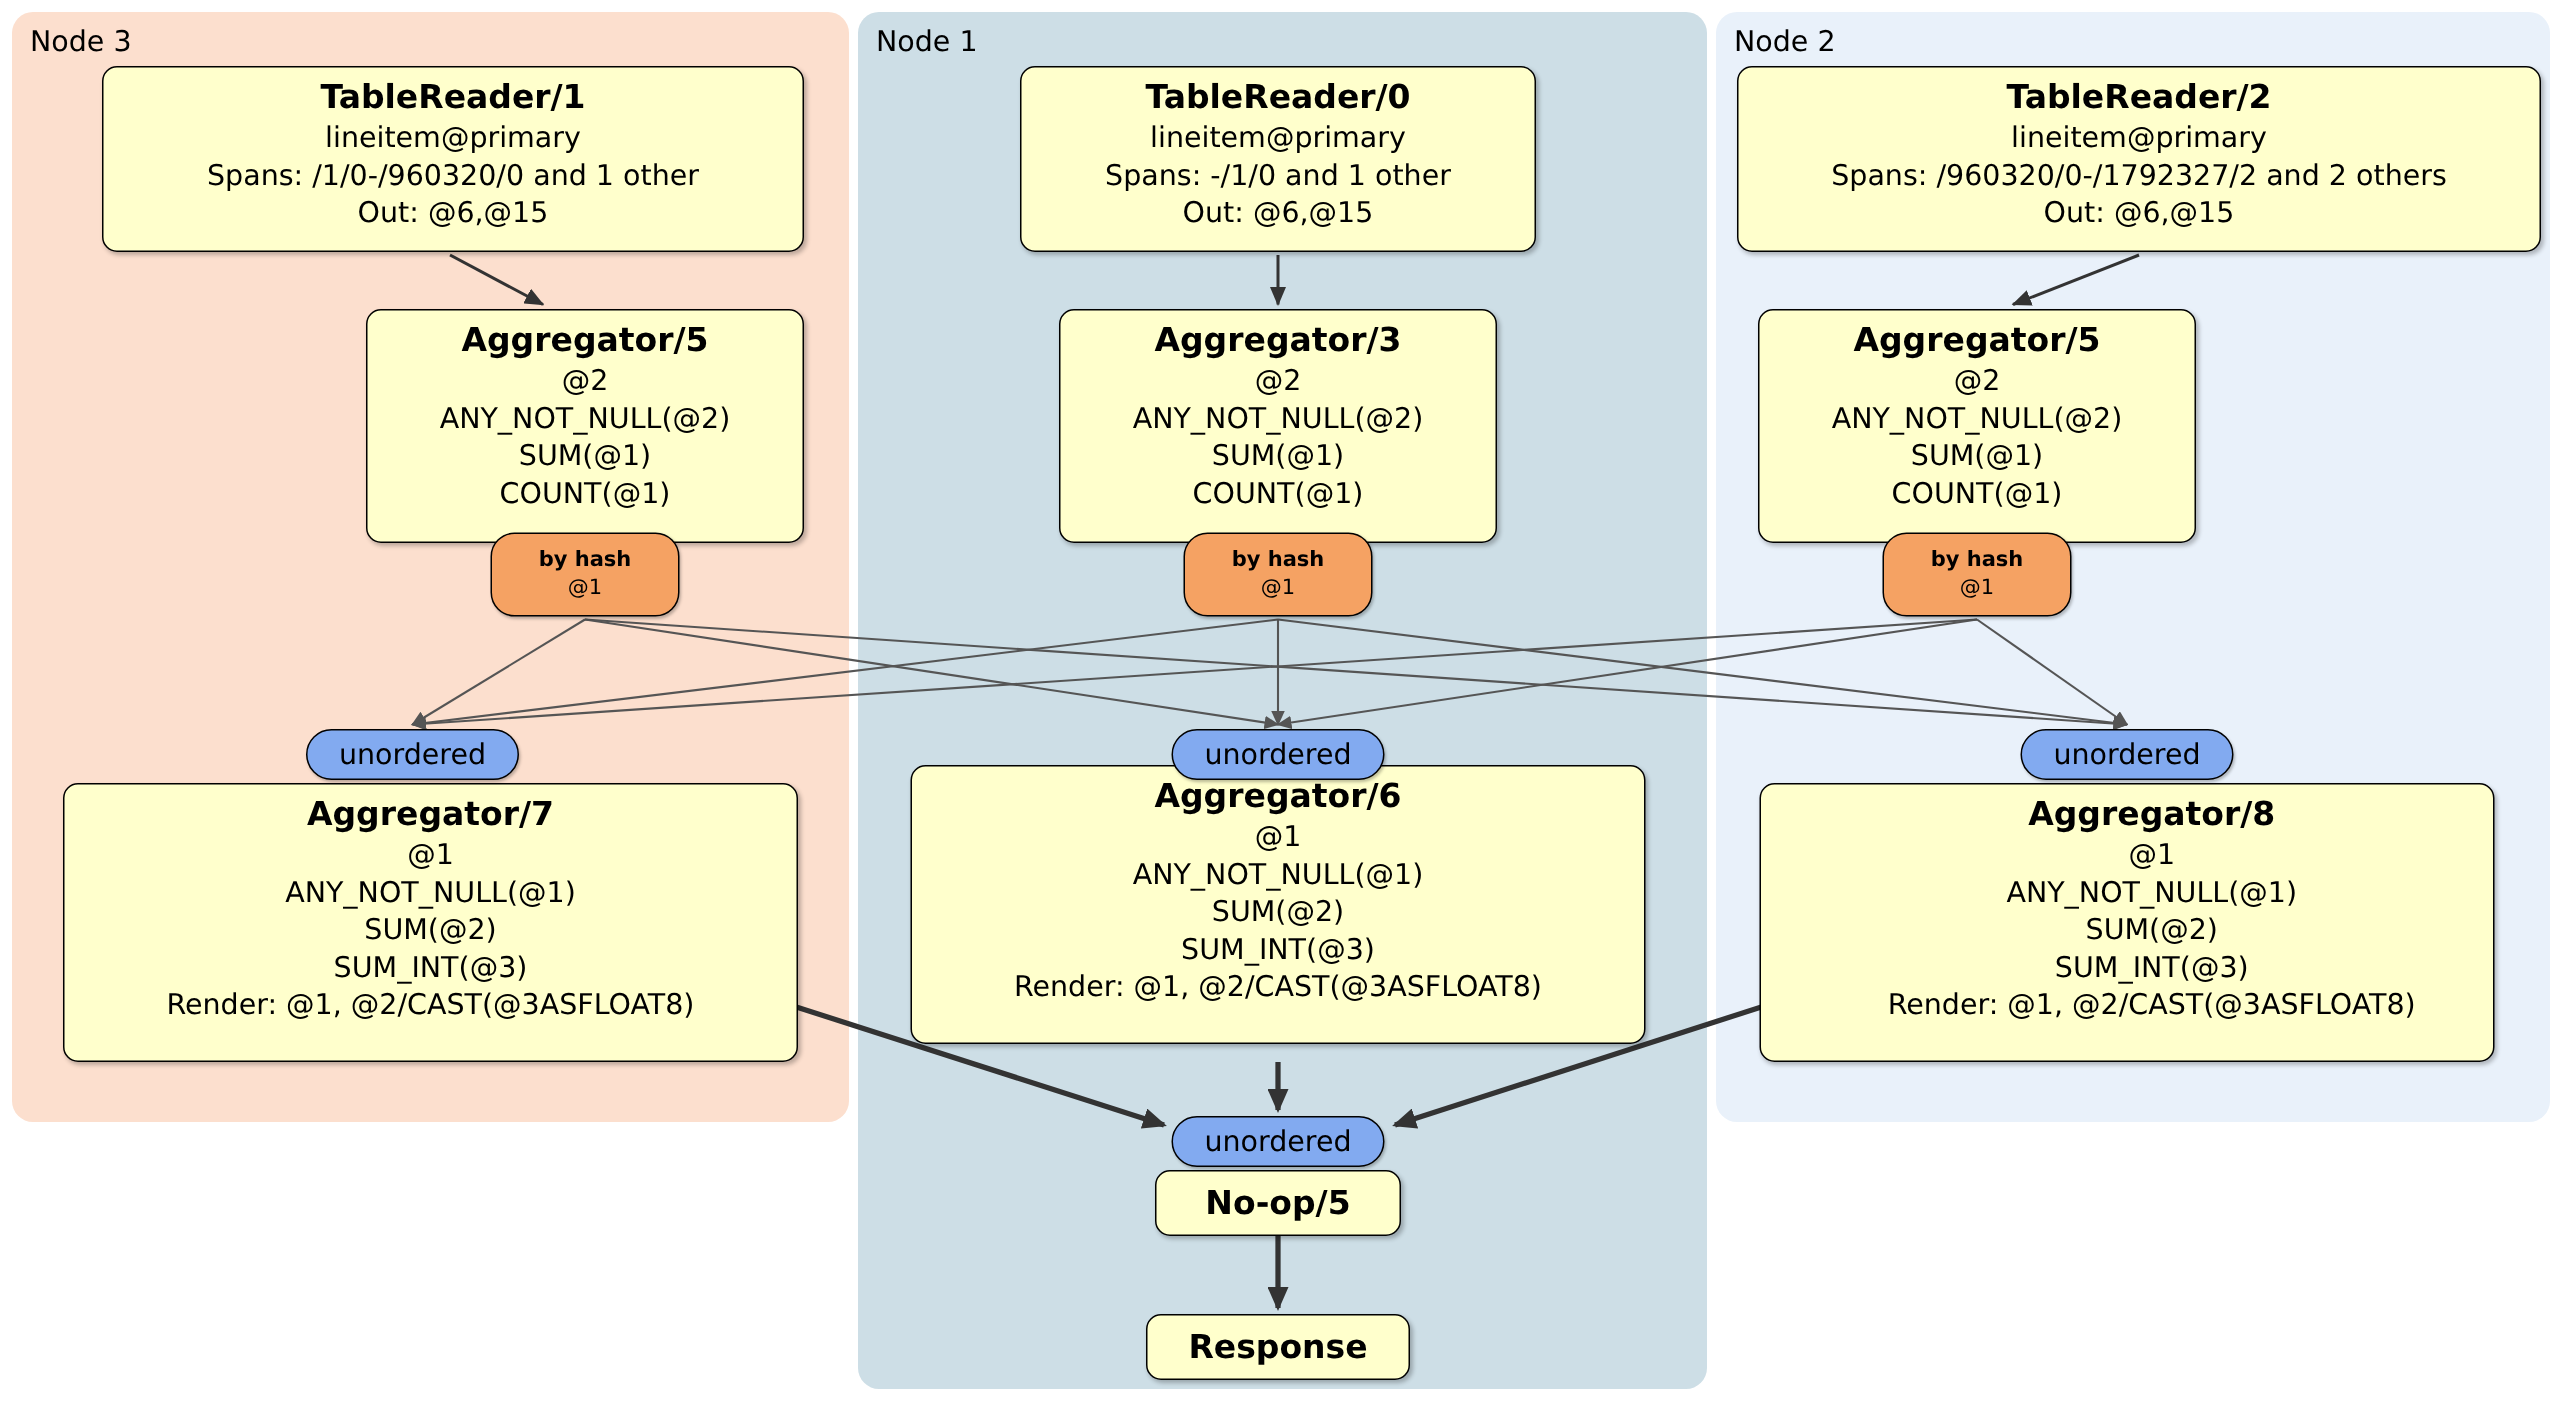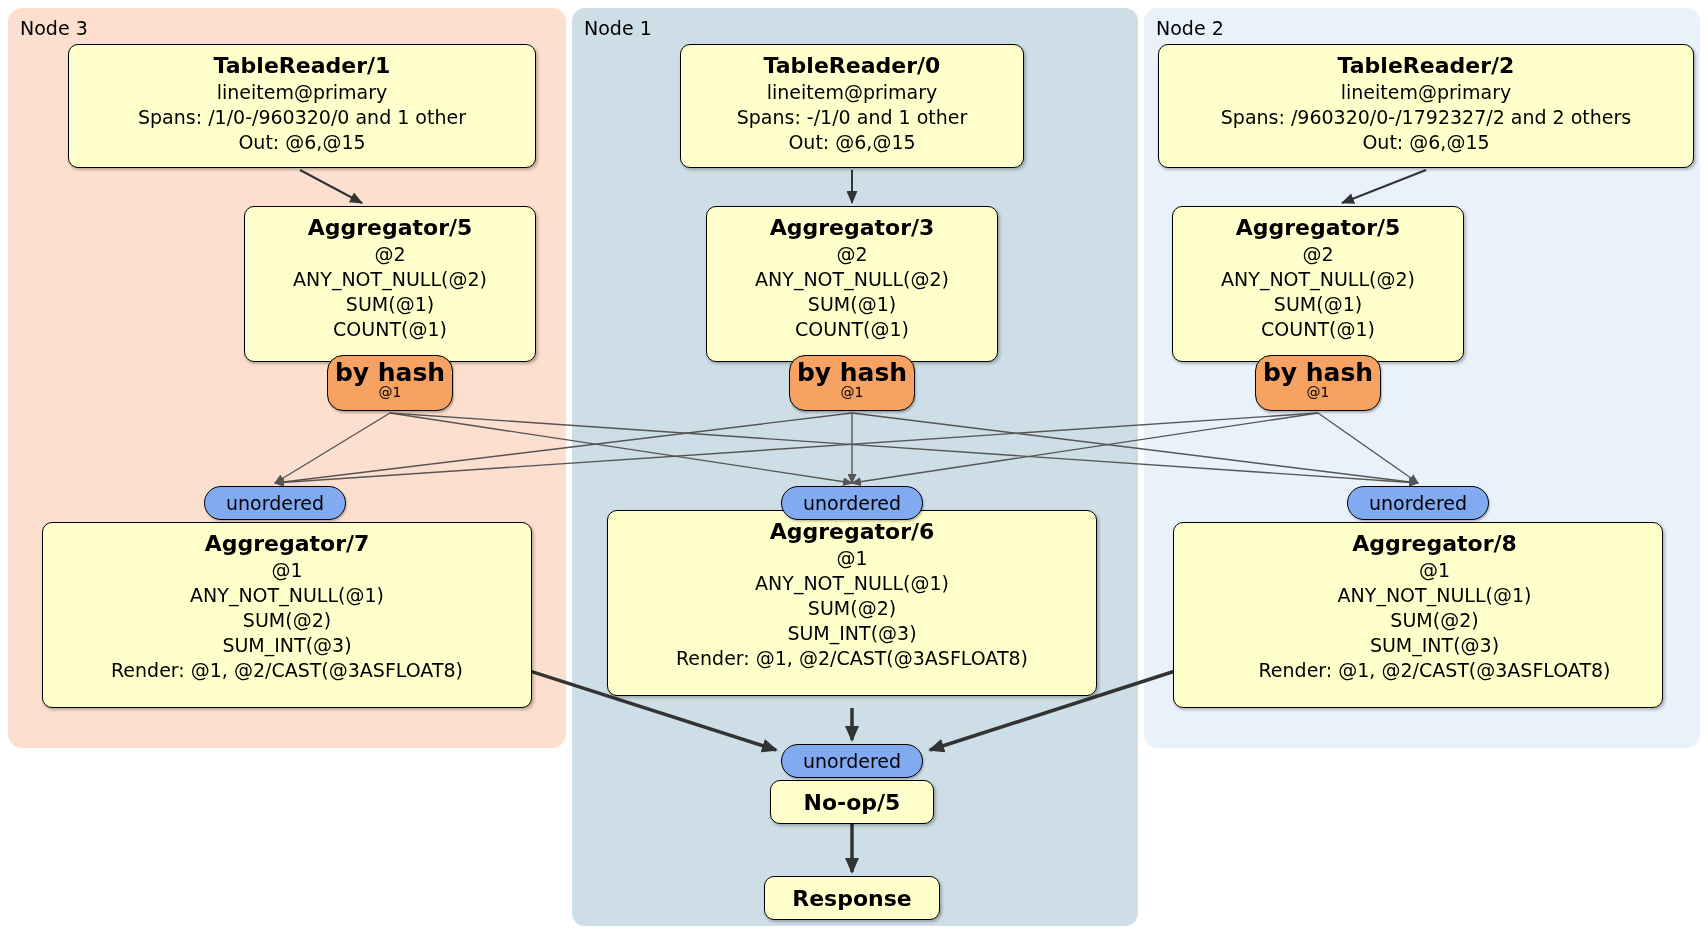--- a/index.html
+++ b/index.html
@@ -22,37 +22,37 @@
   .proc-line{font-size:19px;line-height:25px;white-space:nowrap;}
   .proc-mini{
     position:absolute;z-index:2;background:#ffffcc;border:1.5px solid #000;
     border-radius:10px;display:flex;align-items:center;justify-content:center;
     font-weight:bold;font-size:22px;box-shadow:1.5px 2px 3px rgba(0,0,0,.25);box-sizing:border-box;
   }
   .pill-router{
     position:absolute;z-index:3;background:#f5a263;border:1.5px solid #000;
     border-radius:16px;text-align:center;box-shadow:1px 1.5px 2px rgba(0,0,0,.25);box-sizing:border-box;
   }
-  .pill-router-title{font-weight:bold;font-size:25px;line-height:22px;margin-top:6px;}
+  .pill-router-title{font-weight:bold;font-size:14px;line-height:22px;margin-top:6px;}
   .pill-router-detail{font-size:14px;line-height:17px;}
   .pill-stream{
     position:absolute;z-index:3;background:#82aaf0;border:1.5px solid #000;
     border-radius:17px;text-align:center;font-weight:normal;font-size:19px;
     height:34px;line-height:32px;box-shadow:1px 1.5px 2px rgba(0,0,0,.25);box-sizing:border-box;
   }
 </style>
 </head>
 <body>
 
 <div class="canvas">
 
   <div class="region region-n3" style="left:8px;top:8px;width:558px;height:740px;">
     <div class="region-label">Node 3</div>
   </div>
-  <div class="region region-n1" style="left:572px;top:8px;width:566px;height:918px;border-radius:13px;">
+  <div class="region region-n1" style="left:572px;top:8px;width:566px;height:918px;">
     <div class="region-label">Node 1</div>
   </div>
   <div class="region region-n2" style="left:1144px;top:8px;width:556px;height:740px;">
     <div class="region-label">Node 2</div>
   </div>
 
   <svg class="edges" width="1708" height="940" viewBox="0 0 1708 940">
     <defs>
       <marker id="ah-s" markerUnits="userSpaceOnUse" markerWidth="10" markerHeight="9" refX="9" refY="4.5" orient="auto">
         <path d="M0,0 L10,4.5 L0,9 Z" fill="#555555"></path>

